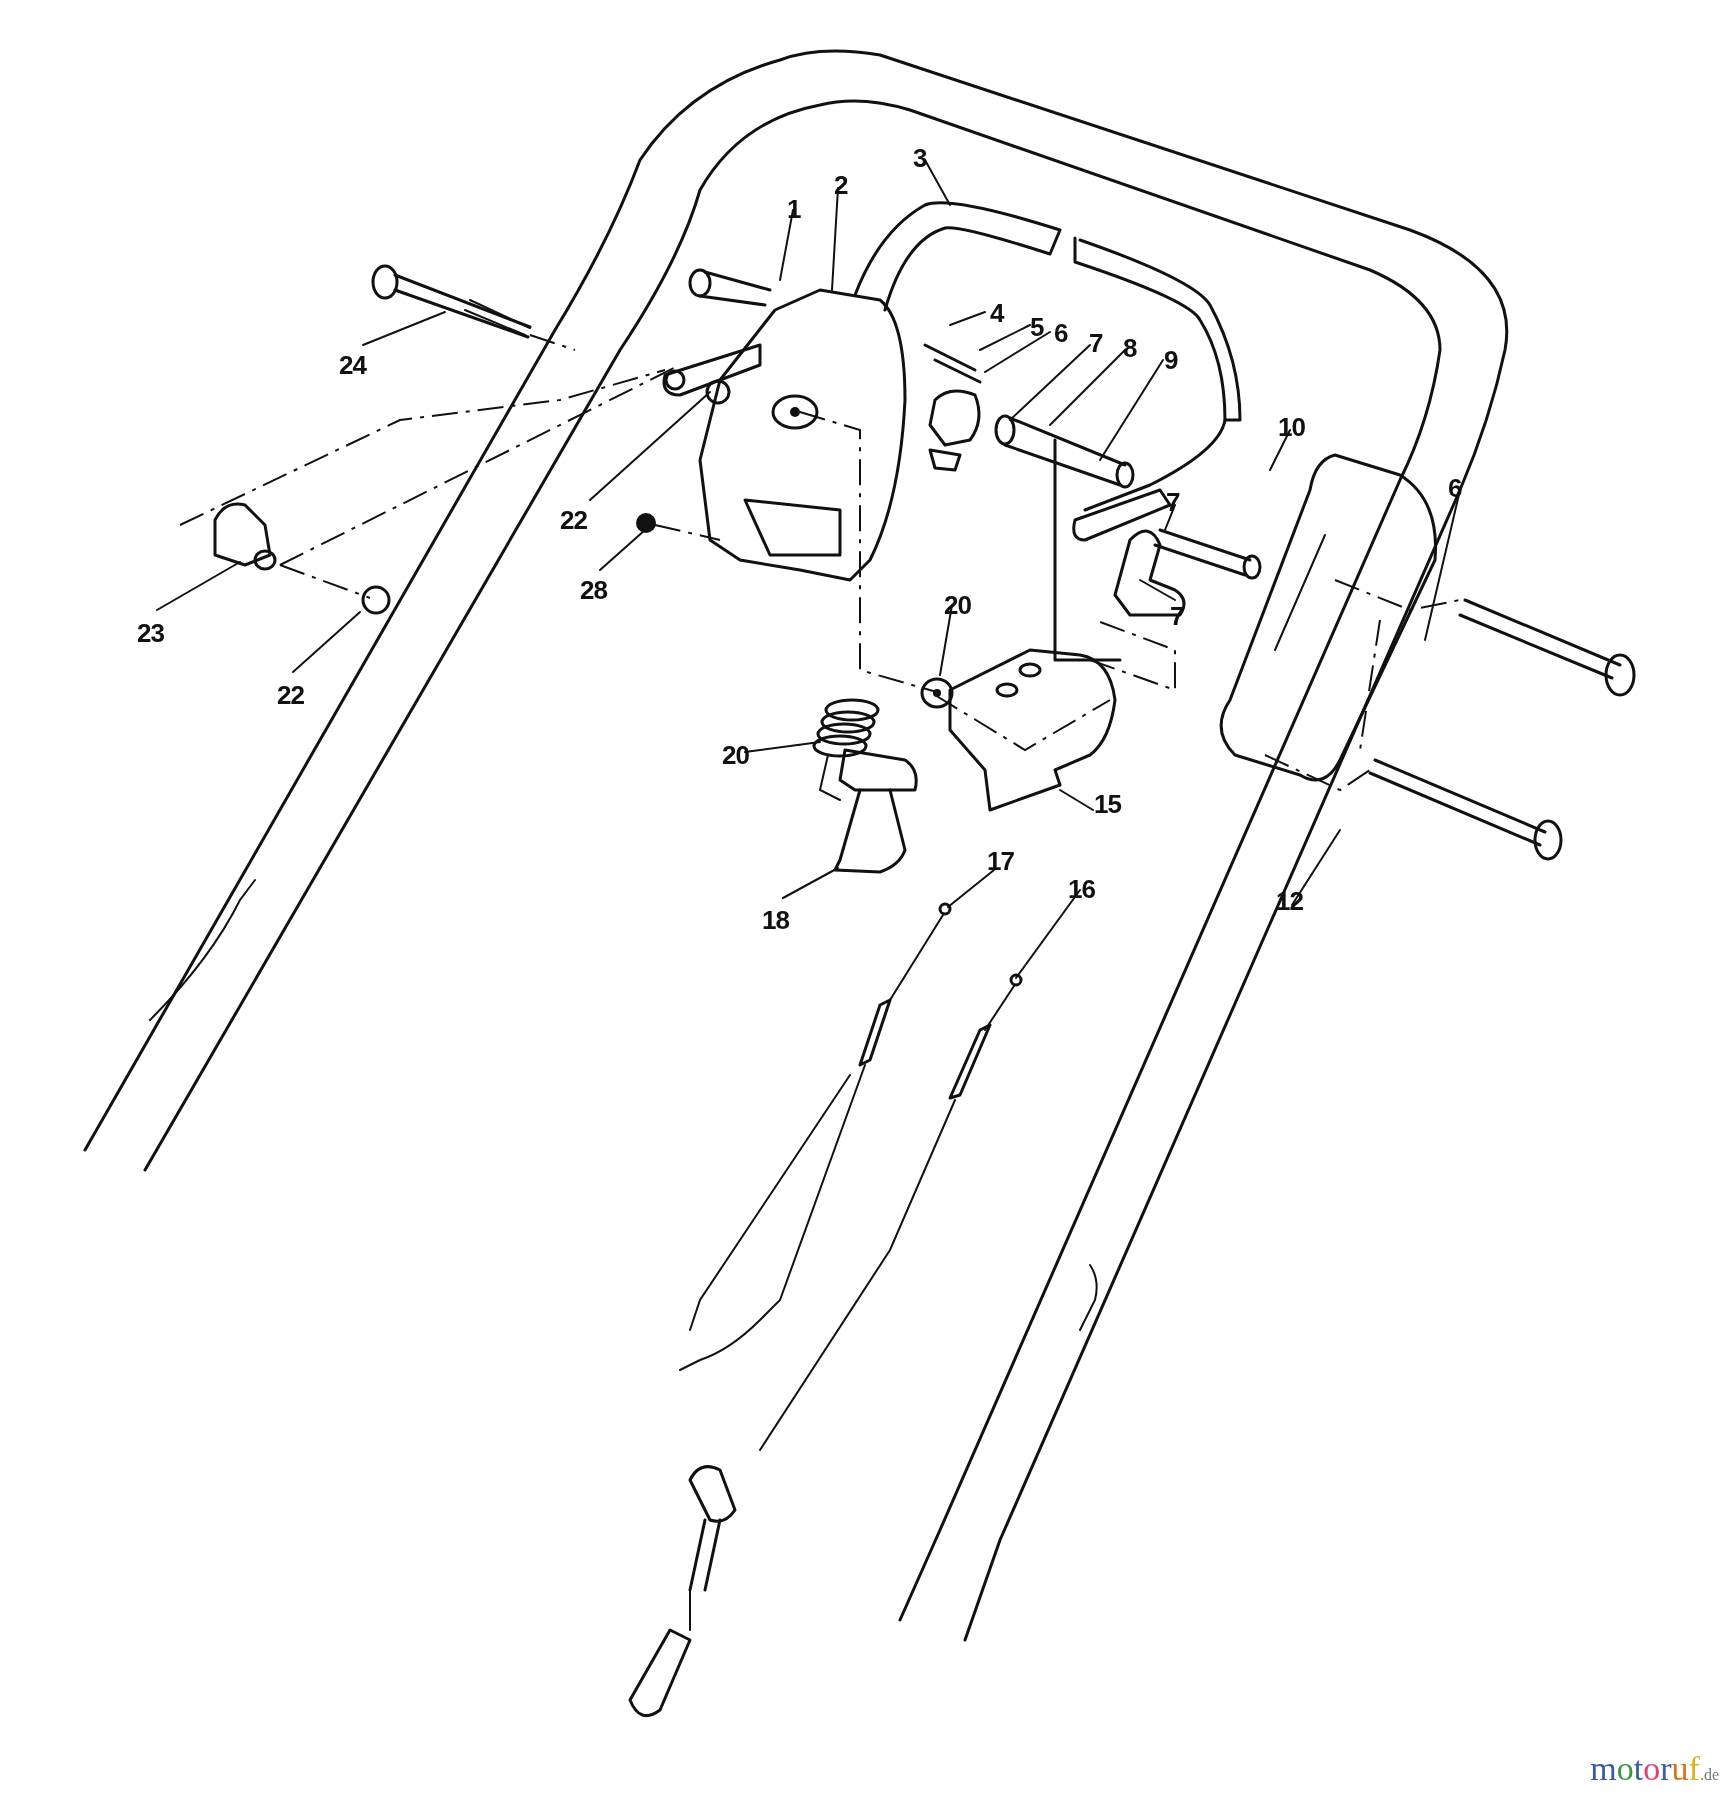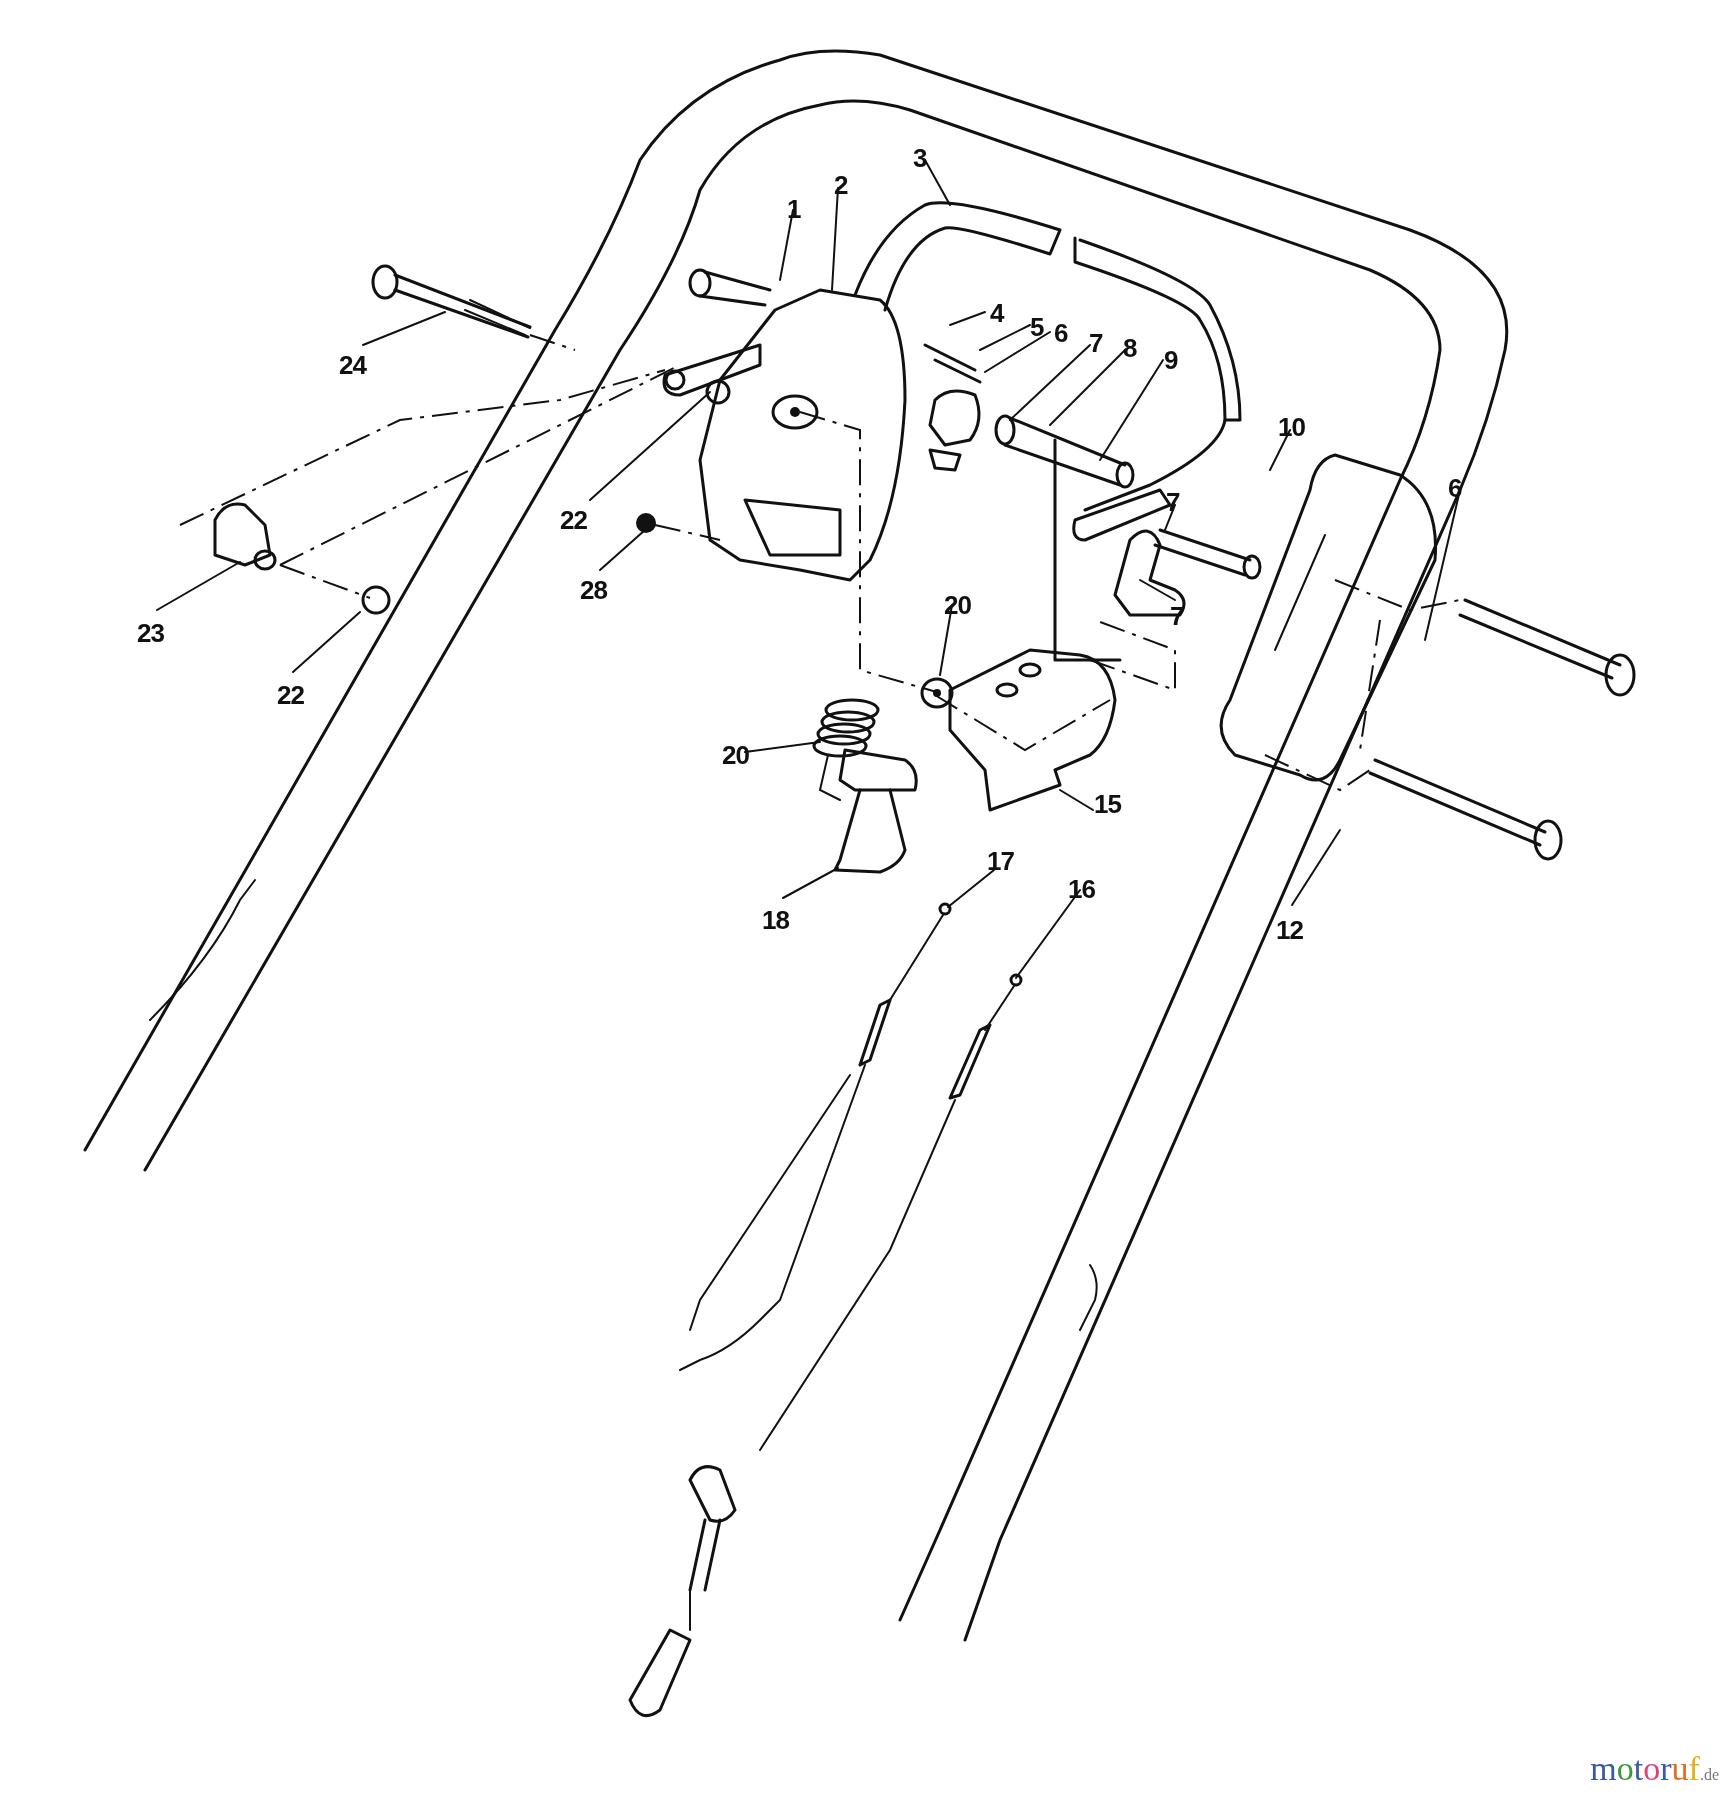--- a/index.html
+++ b/index.html
@@ -191,21 +191,21 @@
   <span class="part-label" style="left:834px;top:172px">2</span>
   <span class="part-label" style="left:913px;top:145px">3</span>
   <span class="part-label" style="left:990px;top:300px">4</span>
   <span class="part-label" style="left:1030px;top:314px">5</span>
   <span class="part-label" style="left:1054px;top:320px">6</span>
   <span class="part-label" style="left:1089px;top:330px">7</span>
   <span class="part-label" style="left:1123px;top:335px">8</span>
   <span class="part-label" style="left:1164px;top:347px">9</span>
   <span class="part-label" style="left:1278px;top:414px">10</span>
   <span class="part-label" style="left:1448px;top:475px">6</span>
-  <span class="part-label" style="left:1276px;top:917px">12</span>
+  <span class="part-label" style="left:1276px;top:888px">12</span>
   <span class="part-label" style="left:1166px;top:489px">7</span>
   <span class="part-label" style="left:1170px;top:603px">7</span>
   <span class="part-label" style="left:1094px;top:791px">15</span>
   <span class="part-label" style="left:1068px;top:876px">16</span>
   <span class="part-label" style="left:987px;top:848px">17</span>
   <span class="part-label" style="left:762px;top:907px">18</span>
   <span class="part-label" style="left:944px;top:592px">20</span>
   <span class="part-label" style="left:722px;top:742px">20</span>
   <span class="part-label" style="left:580px;top:577px">28</span>
   <span class="part-label" style="left:560px;top:507px">22</span>

